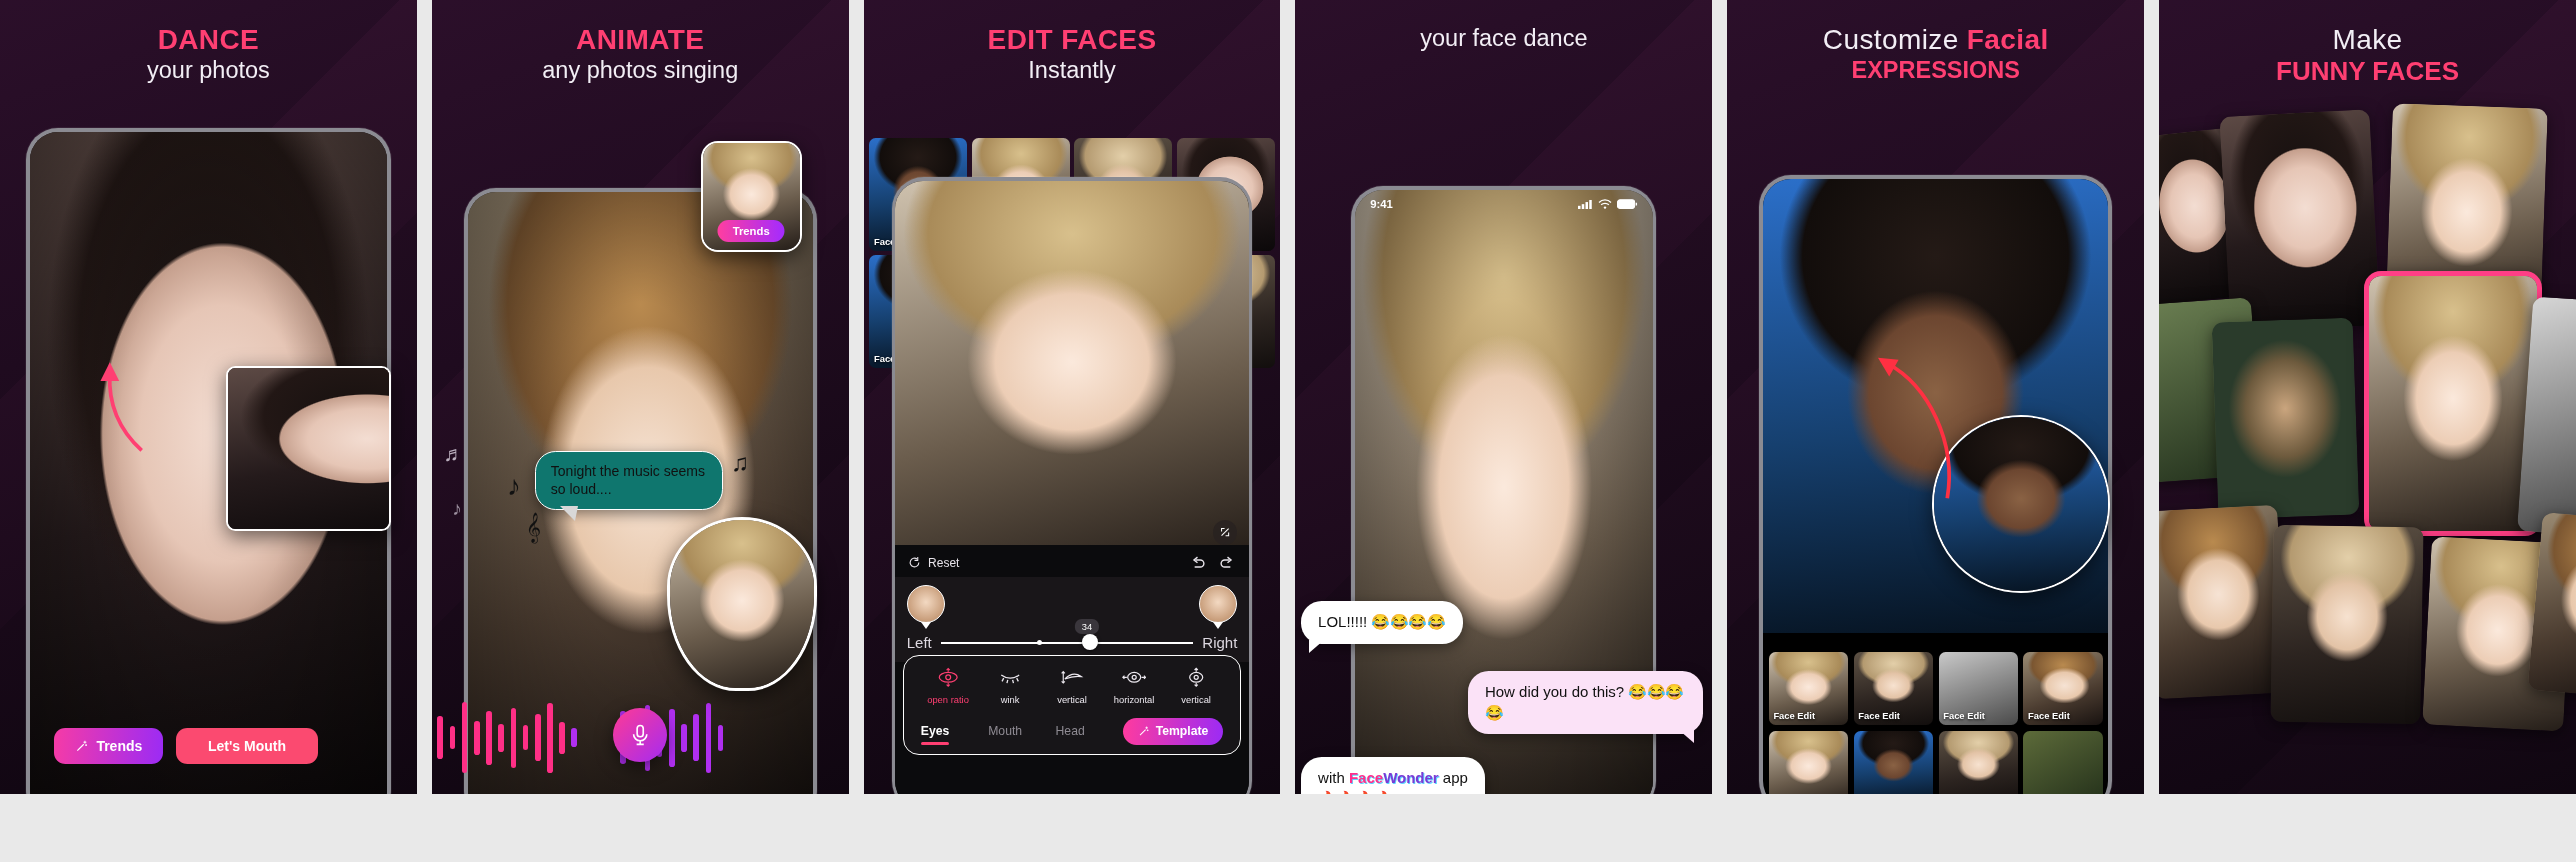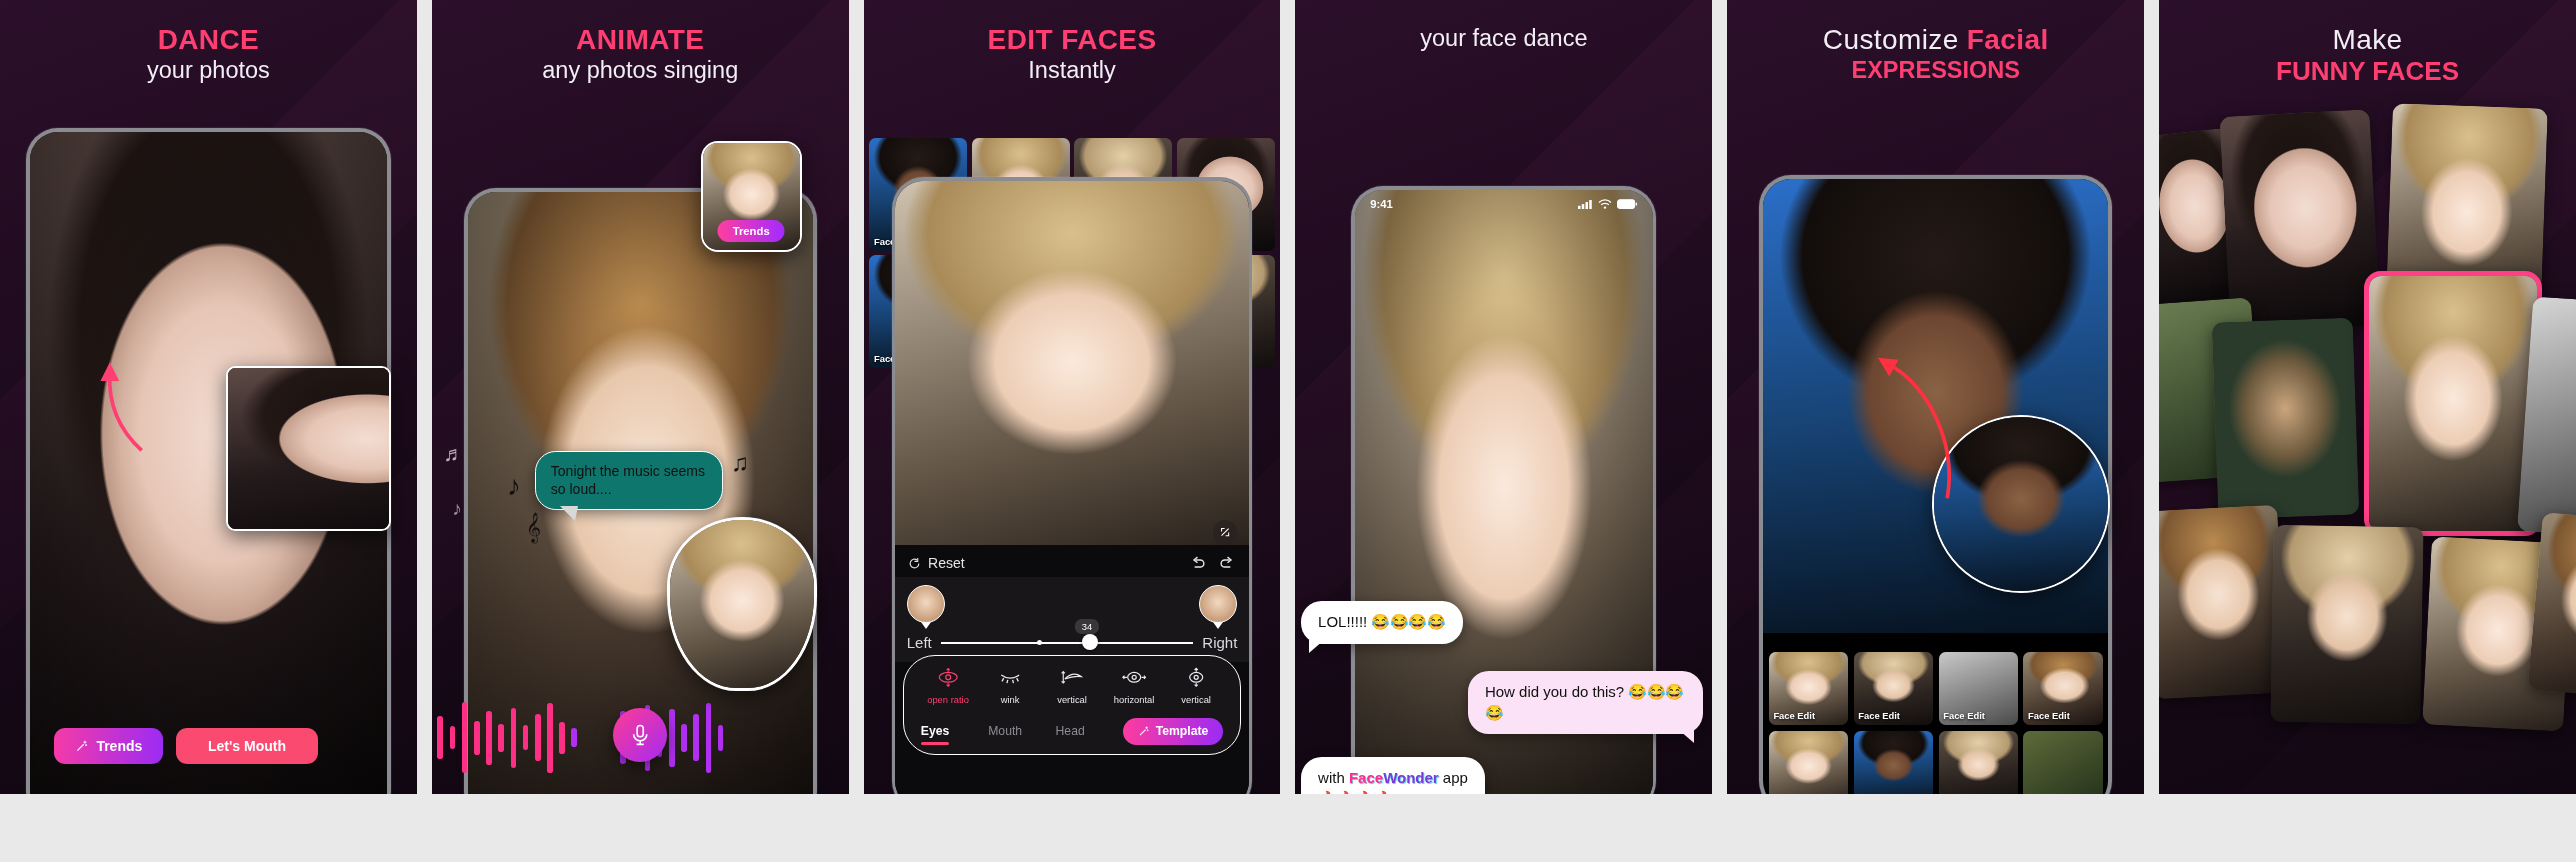--- a/index.html
+++ b/index.html
@@ -117,42 +117,42 @@
   .mic{
     position:absolute; z-index:9; width:54px; height:54px; border-radius:50%;
     background:linear-gradient(135deg,#ff3b94,#a42bf2);
     display:flex; align-items:center; justify-content:center;
     box-shadow:0 5.6px 17px rgba(0,0,0,.5);
   }
 
   
   .editor{ position:absolute; left:0; right:0; bottom:0; background:#0b0b0d; z-index:6; }
   .ed-top{ display:flex; align-items:center; justify-content:space-between; padding:9.4px 13px 5.6px; }
-  .ed-reset{ display:flex; align-items:center; gap:6.6px; color:#e8e4ea; font-size:14px; }
+  .ed-reset{ display:flex; gap:6.6px; color:#e8e4ea; font-size:12px; }
   .ed-undo{ display:flex; gap:13px; color:#e8e4ea; }
   .sliderwrap{ background:#191619; padding:7.5px 11.3px 11.3px; position:relative; }
   .sld-faces{ display:flex; justify-content:space-between; align-items:flex-start; }
   .sld-face{ width:38px; height:38px; border-radius:50%; border:1.9px solid #fff;
     background:radial-gradient(circle at 50% 45%,#f3d9c2,#c79c79 70%,#8fa9c4);
     position:relative; }
   .sld-face::after{ content:""; position:absolute; left:50%; transform:translateX(-50%);
     bottom:-7.5px; border-left:5.6px solid transparent; border-right:5.6px solid transparent;
     border-top:7.5px solid #fff; }
   .sld-row{ display:flex; align-items:center; gap:9.4px; margin-top:11.3px; }
   .sld-lab{ color:#ddd8e0; font-size:15px; }
   .sld-track{ flex:1; height:1.9px; background:#fff; position:relative; }
   .sld-dot{ position:absolute; left:38%; top:-1.9px; width:5.6px; height:5.6px; border-radius:50%; background:#fff; }
   .sld-knob{ position:absolute; left:56%; top:-7.5px; width:16px; height:16px; border-radius:50%;
     background:#fff; box-shadow:0 0.9px 3.8px rgba(0,0,0,.6); }
   .sld-val{ position:absolute; left:56%; top:-22.5px; transform:translateX(-30%);
     background:#3a363c; color:#fff; font-size:9.4px; padding:1.9px 6.6px; border-radius:6.6px; }
 
   .toolbar{
     position:absolute; left:7.5px; right:7.5px; bottom:54px; z-index:9;
-    background:#171518; border:1.9px solid #fff; border-radius:32px; padding:11.3px 9.4px 9.4px;
+    background:#171518; border:1.9px solid #fff; border-radius:16px; padding:11.3px 9.4px 9.4px;
   }
   .tb-icons{ display:flex; justify-content:space-between; padding:0 5.6px; }
   .tb-item{ display:flex; flex-direction:column; align-items:center; gap:5.6px; width:19%; }
   .tb-item span{ font-size:9.4px; color:#ece8ef; white-space:nowrap; }
   .tb-item.active span{ color:#ff3f72; }
   .tb-tabs{ display:flex; align-items:center; gap:8px; margin-top:13px; padding:0 7.5px; }
   .tb-tab{ font-size:12.2px; color:#8e8a92; flex:1; text-align:left; }
   .tb-tab.active{ color:#fff; font-weight:bold; position:relative; }
   .tb-tab.active::after{ content:""; position:absolute; left:0; bottom:-6.6px; width:28px; height:2.8px;
     background:#ff3f72; border-radius:1.9px; }

